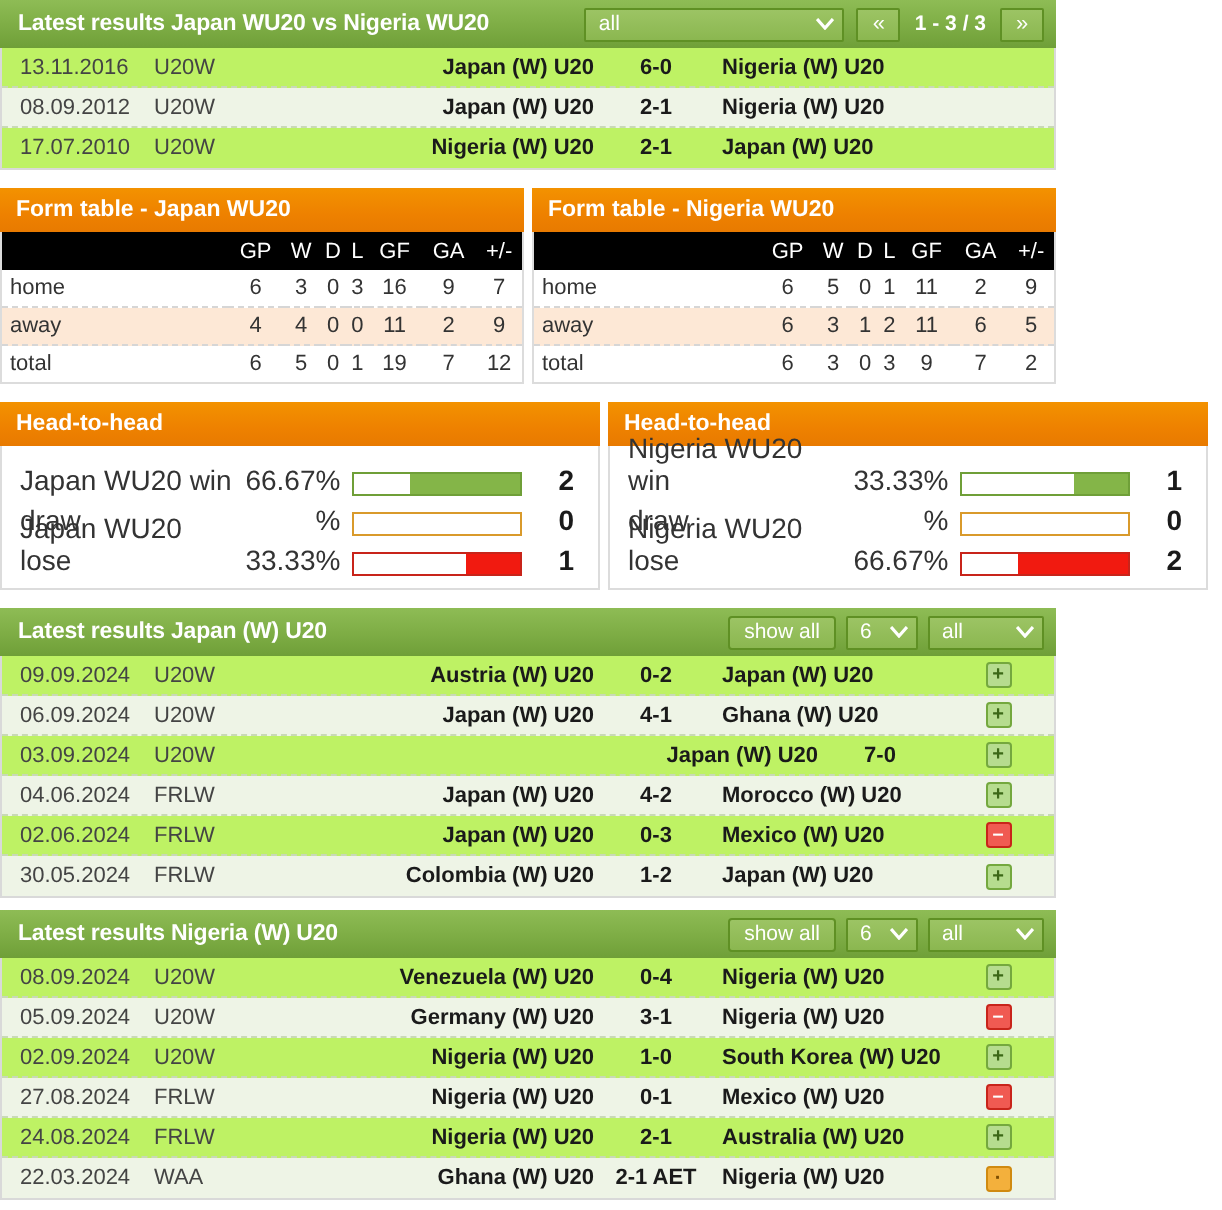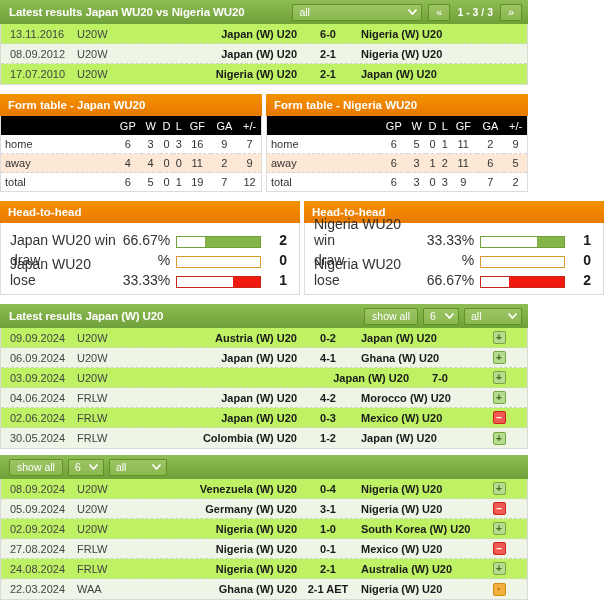--- a/index.html
+++ b/index.html
@@ -502,20 +502,21 @@
           <div class="c-away">Japan (W) U20</div>
           <div class="c-icon"><span class="rslt win">+</span></div>
         </div>
       </div>
   </div>
 
   <div class="spacer5"></div>
 
   <div>
     <div class="hdr-green">
+      <span class="title">Latest results Nigeria (W) U20</span>
       <span class="btn-showall">show all</span>
       <span class="sel sel-num">
         <span class="lbl">6</span>
         <span class="chev">
           <svg width="9" height="6" viewBox="0 0 9 6">
               <path d="M0.5 0.5 L4.5 5 L8.5 0.5" fill="none" stroke="#ffffff" stroke-width="1.6"></path>
             </svg>
         </span>
       </span>
       <span class="sel sel-all">

